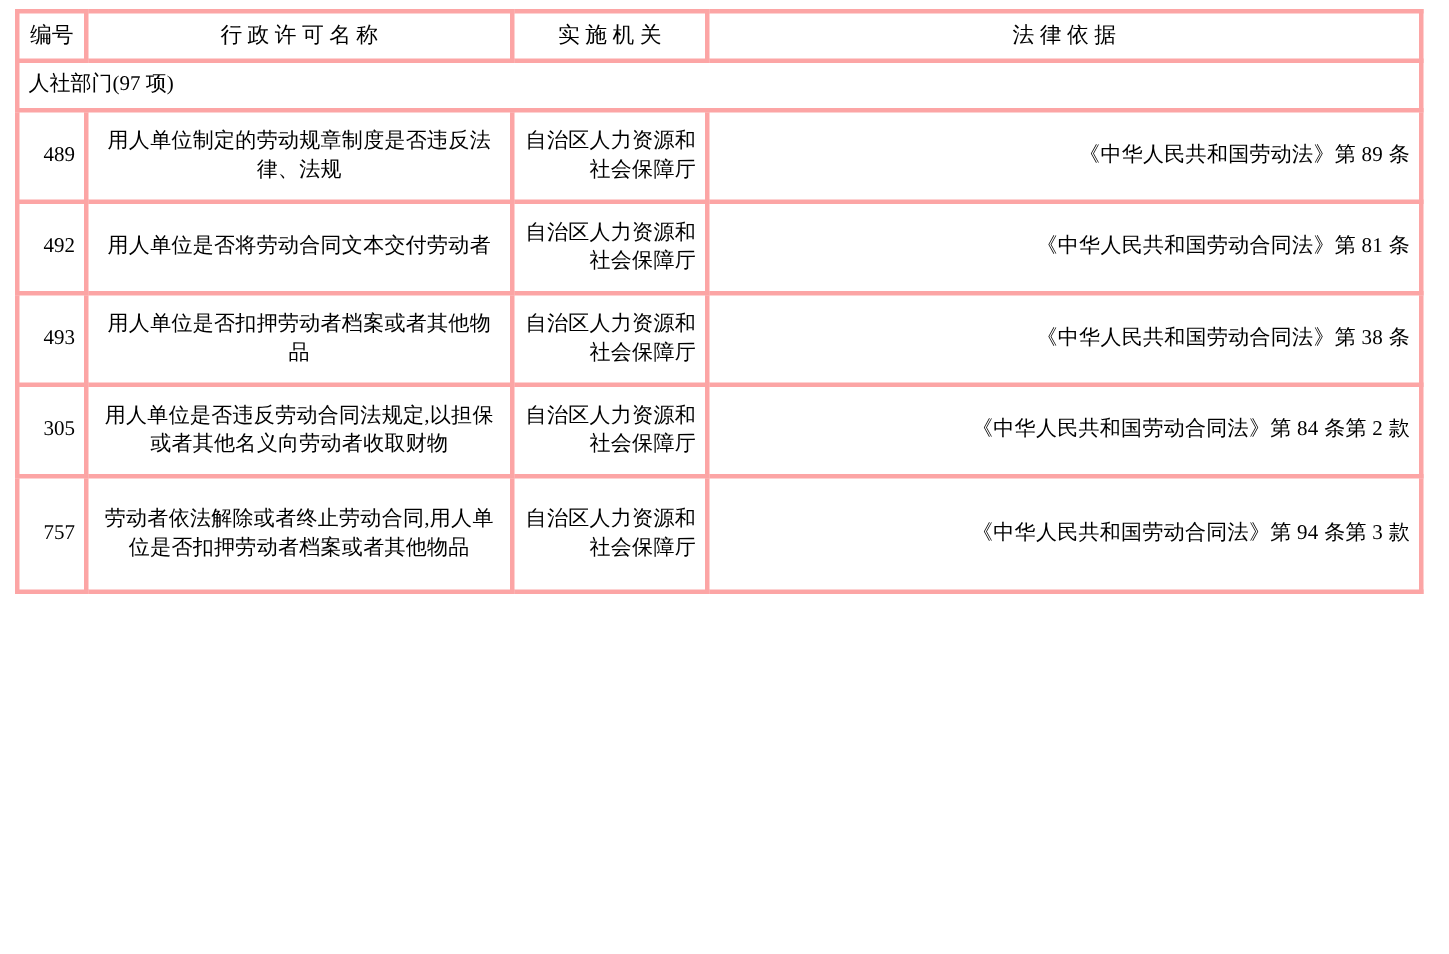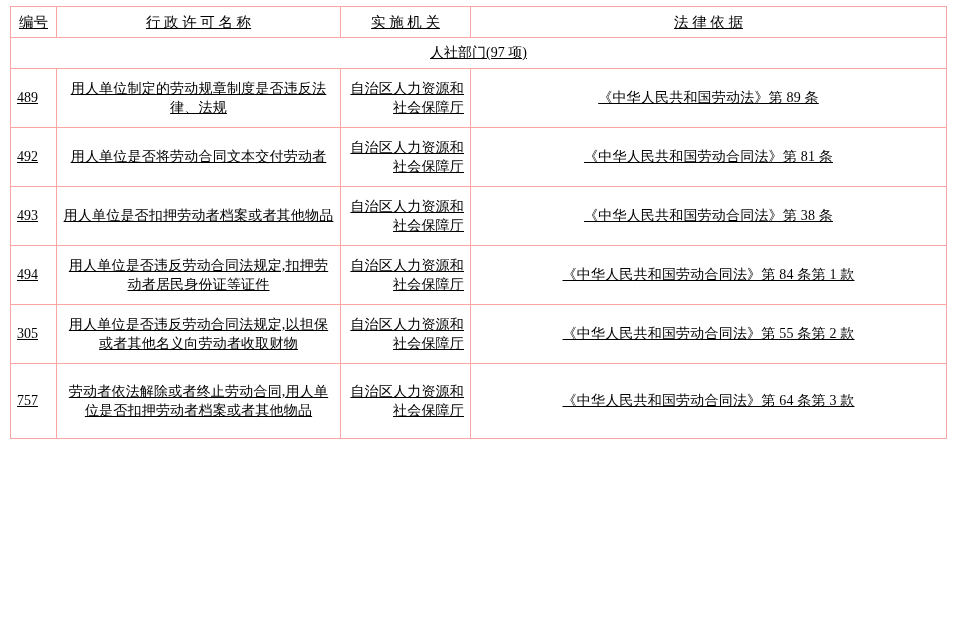--- a/index.html
+++ b/index.html
@@ -27,65 +27,64 @@
     margin: 6px 0 0 10px;
     background: #fff;
   }
   table.permit-table col.c-id      { width: 46px; }
   table.permit-table col.c-name    { width: 284px; }
   table.permit-table col.c-agency  { width: 130px; }
   table.permit-table col.c-law     { width: 476px; }
 
   table.permit-table th,
   table.permit-table td {
-    border: 1px solid #fca5a5;
+    border: 3px solid #fca5a5;
     vertical-align: middle;
     padding: 3px 6px;
     font-size: 14px;
     line-height: 1.38;
     font-family: "Liberation Serif", "DejaVu Serif", serif;
-    text-decoration: underline;
   }
   table.permit-table thead th {
     height: 26px;
     text-align: center;
     font-weight: normal;
     font-size: 14.5px;
     letter-spacing: 0px;
     padding: 2px 4px;
   }
   .hdr-spaced {
     letter-spacing: 4px;
     padding-left: 4px;
   }
   .hdr-wide {
     letter-spacing: 9px;
     padding-left: 9px;
     margin-top: 12px;
   }
   .section-row td {
     height: 24px;
-    text-align: center;
+    text-align: left;
     padding-left: 8px;
     font-size: 14.5px;
   }
   td.cell-id {
-    text-align: left;
+    text-align: right;
     font-size: 13.5px;
   }
   td.cell-name {
     text-align: center;
     letter-spacing: 0.2px;
   }
   td.cell-agency {
     text-align: right;
     letter-spacing: 0.2px;
   }
   td.cell-law {
-    text-align: center;
+    text-align: right;
     letter-spacing: 0.2px;
   }
   .row-h1 td { height: 52px; }
   .row-h2 td { height: 52px; }
   .row-h3 td { height: 68px; }
 </style>
 </head>
 <body>
 
 <div class="page">
@@ -125,35 +124,29 @@
         <td class="cell-law">《中华人民共和国劳动合同法》第 81 条</td>
       </tr>
 
       <tr class="row-h2">
         <td class="cell-id">493</td>
         <td class="cell-name">用人单位是否扣押劳动者档案或者其他物品</td>
         <td class="cell-agency">自治区人力资源和社会保障厅</td>
         <td class="cell-law">《中华人民共和国劳动合同法》第 38 条</td>
       </tr>
 
-      <tr class="row-h2">
-        <td class="cell-id">494</td>
-        <td class="cell-name">用人单位是否违反劳动合同法规定,扣押劳动者居民身份证等证件</td>
-        <td class="cell-agency">自治区人力资源和社会保障厅</td>
-        <td class="cell-law">《中华人民共和国劳动合同法》第 84 条第 1 款</td>
-      </tr>
 
       <tr class="row-h2">
         <td class="cell-id">305</td>
         <td class="cell-name">用人单位是否违反劳动合同法规定,以担保或者其他名义向劳动者收取财物</td>
         <td class="cell-agency">自治区人力资源和社会保障厅</td>
-        <td class="cell-law">《中华人民共和国劳动合同法》第 55 条第 2 款</td>
+        <td class="cell-law">《中华人民共和国劳动合同法》第 84 条第 2 款</td>
       </tr>
 
       <tr class="row-h3">
         <td class="cell-id">757</td>
         <td class="cell-name">劳动者依法解除或者终止劳动合同,用人单位是否扣押劳动者档案或者其他物品</td>
         <td class="cell-agency">自治区人力资源和社会保障厅</td>
-        <td class="cell-law">《中华人民共和国劳动合同法》第 64 条第 3 款</td>
+        <td class="cell-law">《中华人民共和国劳动合同法》第 94 条第 3 款</td>
       </tr>
     </tbody>
   </table>
 </div>
 
 </body></html>

